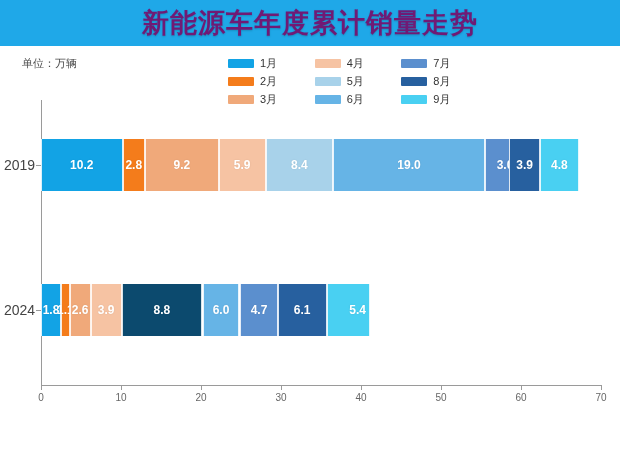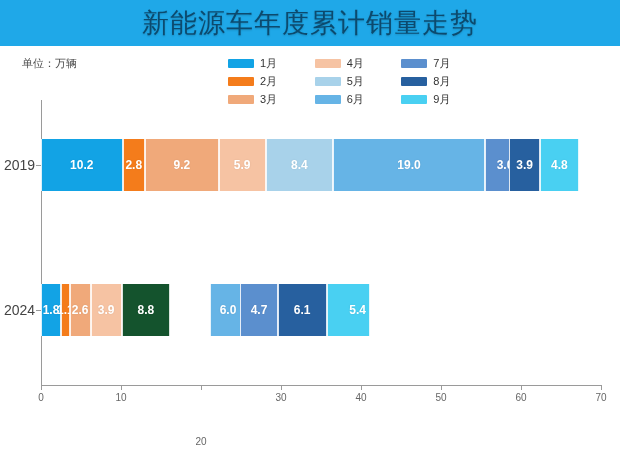--- a/index.html
+++ b/index.html
@@ -8,21 +8,21 @@
     background:#ffffff;
     font-family:"Liberation Sans","DejaVu Sans",sans-serif;
     position:relative;
   }
   #banner{
     position:absolute;left:0;top:0;width:620px;height:46px;
     background:#1fa8e8;
     display:flex;align-items:center;justify-content:center;
   }
   #banner-title{
-    color:#0c4a6e;font-size:27px;font-weight:normal;
+    color:#701a75;font-size:27px;font-weight:bold;
     letter-spacing:1px;
     text-shadow:0 1px 2px rgba(0,0,0,.18);
     white-space:nowrap;
   }
   #unit-label{
     position:absolute;left:22px;top:56px;
     font-size:11px;color:#4a4a4a;white-space:nowrap;
   }
   #legend{
     position:absolute;left:228px;top:54px;width:250px;
@@ -121,21 +121,21 @@
 <div id="axis-y-line"></div>
 <div id="axis-x-line"></div>
 
 <div id="plot"></div>
 
 <div class="xtick" style="left: 41px;"></div>
 <div class="xticklabel" style="left: 41px;">0</div>
 <div class="xtick" style="left: 121px;"></div>
 <div class="xticklabel" style="left: 121px;">10</div>
 <div class="xtick" style="left: 201px;"></div>
-<div class="xticklabel" style="left: 201px; margin-top: 44px;">20</div>
+<div class="xticklabel" style="left: 201px;">20</div>
 <div class="xtick" style="left: 281px;"></div>
 <div class="xticklabel" style="left: 281px;">30</div>
 <div class="xtick" style="left: 361px;"></div>
 <div class="xticklabel" style="left: 361px;">40</div>
 <div class="xtick" style="left: 441px;"></div>
 <div class="xticklabel" style="left: 441px;">50</div>
 <div class="xtick" style="left: 521px;"></div>
 <div class="xticklabel" style="left: 521px;">60</div>
 <div class="xtick" style="left: 601px;"></div>
 <div class="xticklabel" style="left: 601px;">70</div>
@@ -177,24 +177,24 @@
   </div>
 <div class="seg" style="left: 61px; width: 8.8px; top: 284px; background: rgb(244, 124, 27);">
     <span class="seg-label">1.1</span>
   </div>
 <div class="seg" style="left: 69.8px; width: 20.8px; top: 284px; background: rgb(240, 169, 122);">
     <span class="seg-label">2.6</span>
   </div>
 <div class="seg" style="left: 90.6px; width: 31.2px; top: 284px; background: rgb(246, 195, 163);">
     <span class="seg-label">3.9</span>
   </div>
-<div class="seg" style="left: 121.8px; width: 48px; top: 284px; background: #14532d;">
+<div class="seg" style="left: 121.8px; width: 80px; top: 284px; background: #0c4a6e;">
     <span class="seg-label">8.8</span>
   </div>
-<div class="seg" style="left: 210px; width: 36px; top: 284px; background: rgb(102, 180, 230);">
+<div class="seg" style="left: 203px; width: 36px; top: 284px; background: rgb(102, 180, 230);">
     <span class="seg-label">6.0</span>
   </div>
 <div class="seg" style="left: 240.2px; width: 37.6px; top: 284px; background: rgb(91, 143, 206);">
     <span class="seg-label">4.7</span>
   </div>
 <div class="seg" style="left: 277.8px; width: 48.8px; top: 284px; background: rgb(39, 96, 159);">
     <span class="seg-label">6.1</span>
   </div>
 <div class="seg" style="left: 326.6px; width: 43.2px; top: 284px; background: rgb(73, 208, 242); padding-left: 19px;">
     <span class="seg-label">5.4</span>

